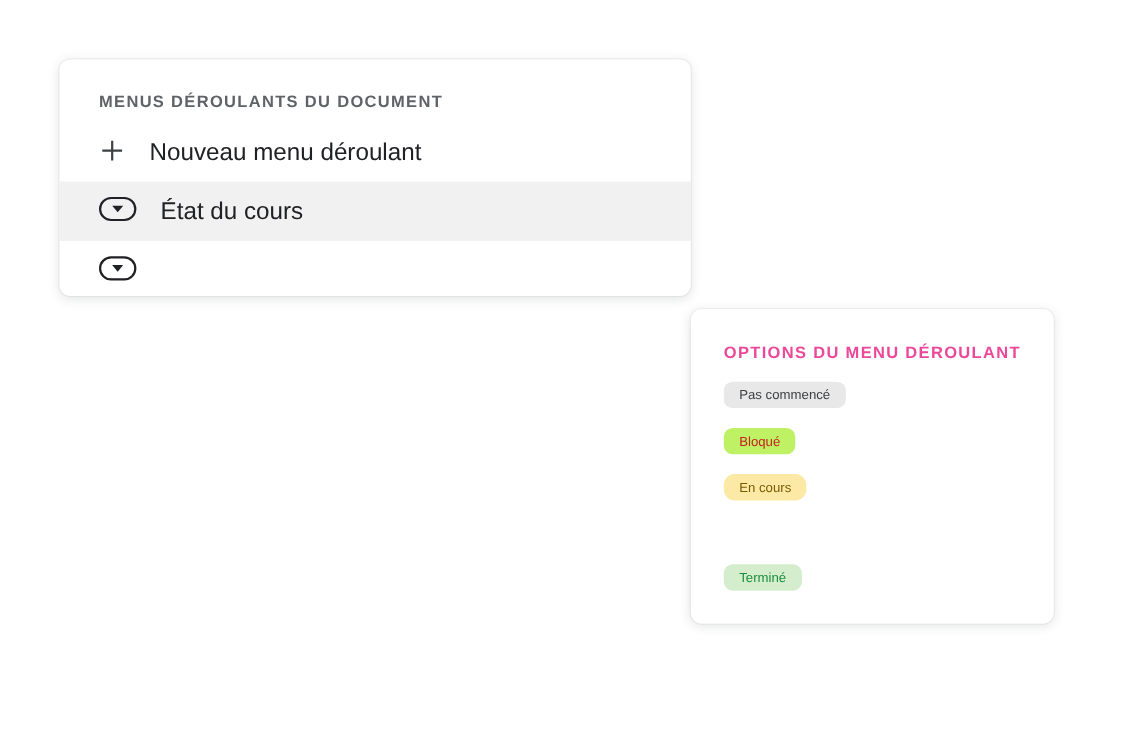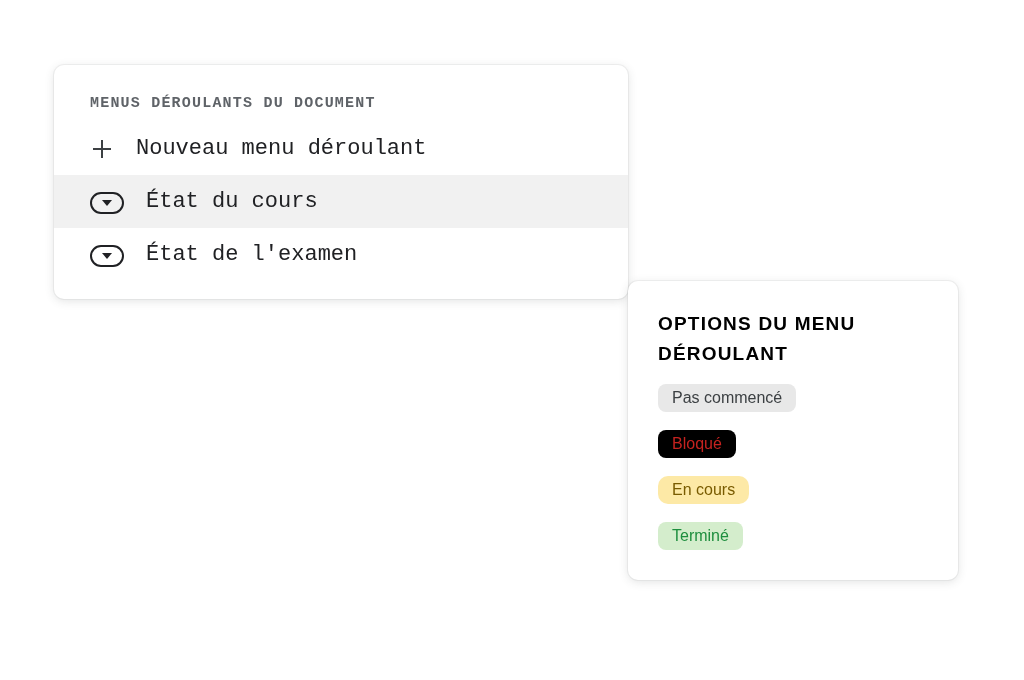--- a/index.html
+++ b/index.html
@@ -16,39 +16,37 @@
   .panel {
     position: absolute;
     background: #ffffff;
     border-radius: 10px;
     box-shadow: 0 2px 10px rgba(60,64,67,0.15), 0 0 0 1px rgba(60,64,67,0.06);
     box-sizing: border-box;
   }
 
   .main-panel {
     left: 54px;
-    top: 65px;
+    top: 54px;
     width: 574px;
-    padding-bottom: 18px;
-    font-family: Liberation Mono, monospace;
   }
 
   .section-heading {
     font-size: 15px;
     letter-spacing: 1.2px;
     font-weight: 600;
     color: #5f6368;
     margin: 0;
     padding: 30px 36px 10px 36px;
     text-transform: uppercase;
   }
 
   .row {
     display: flex;
-    align-items: flex-end;
+    align-items: flex-start;
     padding: 14px 36px;
     gap: 22px;
     cursor: pointer;
   }
 
   .row .label {
     font-size: 22px;
     color: #202124;
     font-weight: 400;
   }
@@ -85,38 +83,38 @@
   }
 
   .options-panel {
     left: 628px;
     top: 281px;
     width: 330px;
     padding: 28px 30px 30px 30px;
   }
 
   .options-heading {
-    font-size: 19px;
+    font-size: 15px;
     letter-spacing: 1.2px;
     font-weight: 600;
-    color: #000000;
+    color: #ec4899;
     margin: 0 0 14px 0;
     text-transform: uppercase;
     line-height: 1.6;
   }
 
   .chip-list {
     display: flex;
     flex-direction: column;
     gap: 18px;
     align-items: flex-start;
   }
 
   .chip {
-    font-size: 16px;
+    font-size: 12px;
     padding: 5px 14px;
     border-radius: 8px;
     font-weight: 400;
     cursor: pointer;
   }
 </style>
 </head>
 <body>
 
 <div class="panel main-panel">
@@ -138,26 +136,25 @@
     <span class="dropdown-pill-icon">
       <span class="tri"></span>
     </span>
     <span class="label">État du cours</span>
   </div>
 
   <div class="row">
     <span class="dropdown-pill-icon">
       <span class="tri"></span>
     </span>
-    <span class="label">État de l'examen</span>
   </div>
 
 </div>
 
 <div class="panel options-panel">
   <div class="options-heading">Options du menu déroulant</div>
   <div class="chip-list">
     <span class="chip" style="background:#e8e8e8;color:#3c4043;">Pas commencé</span>
-    <span class="chip" style="background:#000000;color:#c5221f;">Bloqué</span>
+    <span class="chip" style="background:#bef264;color:#c5221f;">Bloqué</span>
     <span class="chip" style="background:#fde9a6;color:#795b00;border-radius:10px;">En cours</span>
-    <span class="chip" style="background:#d4edcc;color:#1e8e3e;">Terminé</span>
+    <span class="chip" style="background:#d4edcc;color:#1e8e3e;margin-top:40px;">Terminé</span>
   </div>
 </div>
 
 </body></html>

